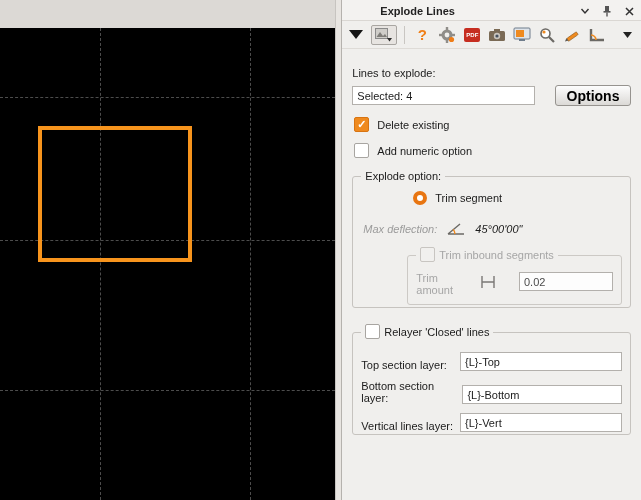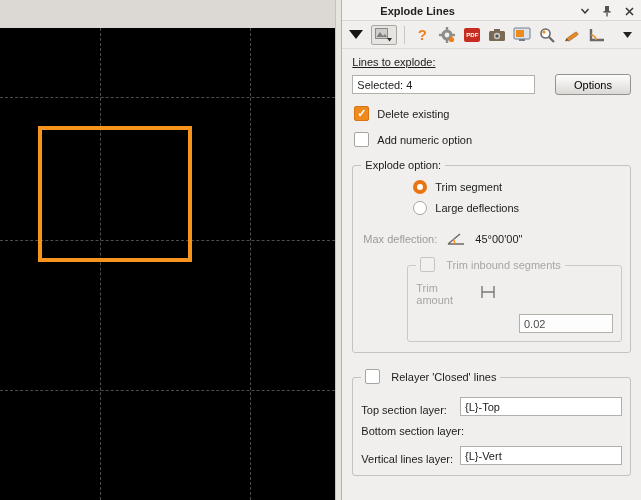--- a/index.html
+++ b/index.html
@@ -31,49 +31,49 @@
 
   .toolbar { height:28px; display:flex; align-items:center; gap:5px; padding:2px 4px; border-bottom:1px solid #dedbd7; }
   .t-icon { width:20px; height:20px; display:inline-flex; align-items:center; justify-content:center; }
   .t-sep { width:1px; height:18px; background:#c9c6c2; margin:0 2px; }
   .btn3d { border:1px solid #a9a6a2; background:#e7e4e1; border-radius:2px; width:26px; }
   .help-q { color:#f07f17; font-weight:700; font-size:15px; }
   .pdf-badge { background:#c62d20; color:#fff; font-size:6px; font-weight:700; border-radius:2px; padding:4px 2px; line-height:1; }
   .t-overflow { margin-left:auto; }
 
   .content { padding:6px 10px 0 10px; flex:1; }
-  .lbl { display:block; margin:1px 0 6px 0;text-decoration:underline; }
+  .lbl { display:block; margin:12px 0 6px 0; }
 
   .input-row { display:flex; gap:20px; align-items:center; }
   .txt { height:19px; border:1px solid #b3b0ac; background:#fff; padding:1px 4px; font-family:"Liberation Sans",sans-serif; font-size:11px; color:#1b1b1b; }
   .txt.grow { flex:1; min-width:0; }
   .btn { height:21px; min-width:76px; border:1px solid #96938f; border-radius:3px;
-         background:linear-gradient(#fdfdfd,#dbd9d6); font-family:"Liberation Sans",sans-serif; font-size:11px; }
+         background:linear-gradient(#fdfdfd,#dbd9d6); font-family:"Liberation Sans",sans-serif; font-size:14px;font-weight:bold; }
 
   .cb-row { display:flex; align-items:center; gap:8px; margin:11px 2px 0 2px; }
   .cb { width:15px; height:15px; border-radius:2px; display:inline-flex; align-items:center; justify-content:center; flex:0 0 auto; }
   .cb.checked { background:#ef8a1f; border:1px solid #d87412; color:#fff; font-size:11px; font-weight:700; }
   .cb.unchecked { background:#fff; border:1px solid #a8a5a1; }
   .cb.disabled { background:#f1f0ee; border:1px solid #c8c5c1; }
 
-  fieldset { border:1px solid #c6c3bf; border-radius:3px; margin:12px 0 0 0; padding:2px 8px 10px 8px; }
+  fieldset { border:1px solid #c6c3bf; border-radius:3px; margin:12px 0 0 0; padding:2px 8px 2px 8px; }
   legend { padding:0 4px; }
-  legend .legend-flex { display:inline-flex; align-items:center; gap:11px; }
+  legend .legend-flex { display:inline-flex; align-items:center; gap:4px; }
 
   .radio-row { display:flex; align-items:center; gap:8px; margin:7px 0 0 52px; }
   .radio { width:14px; height:14px; border-radius:50%; background:#fff; flex:0 0 auto; }
   .radio.selected { border:4px solid #e87511; }
   .radio.unselected { border:1px solid #a8a5a1; }
 
-  .maxdef-row { display:flex; align-items:center; gap:9px; margin:14px 0 4px 2px; color:#9b9b9b; }
+  .maxdef-row { display:flex; align-items:center; gap:9px; margin:14px 0 4px 2px; color:#9b9b9b;font-style:italic; }
   .maxdef-row .val { color:#1b1b1b; }
 
   fieldset.trim { margin:8px 0 0 46px; color:#a6a6a6; border-color:#ccc9c5; padding-bottom:8px; }
   .trim-row { display:flex; align-items:flex-start; gap:23px; margin-top:6px; }
-  .trim-row .txt { width:94px; color:#4a4a4a; background:#fdfdfd;margin-top:32px; }
+  .trim-row .txt { width:94px; color:#4a4a4a; background:#fdfdfd; }
 
   fieldset.relayer { margin-top:16px; }
   .layer-row { display:flex; align-items:flex-end; justify-content:space-between; margin-top:9px; }
   .layer-row .txt { width:162px; }
 
   svg { display:block; }
 </style>
 </head>
 <body>
 
@@ -207,24 +207,20 @@
         <span>Add numeric option</span>
       </div>
 
       <fieldset>
         <legend>Explode option:</legend>
 
         <div class="radio-row">
           <span class="radio selected"></span>
           <span>Trim segment</span>
         </div>
-        <div class="radio-row">
-          <span class="radio unselected"></span>
-          <span>Large deflections</span>
-        </div>
 
         <div class="maxdef-row">
           <span>Max deflection:</span>
           <span class="t-icon">
             <svg width="20" height="14" viewBox="0 0 20 14">
                 <path d="M2 12 L18 12 M2 12 L14 2" stroke="#6b6965" stroke-width="1.4" fill="none"></path>
                 <path d="M9 12 A7 7 0 0 0 7.2 7.5" stroke="#ef8a1f" stroke-width="1.4" fill="none"></path>
               </svg>
           </span>
           <span class="val">45°00'00"</span>
@@ -256,20 +252,21 @@
             <span>Relayer 'Closed' lines</span>
           </span>
         </legend>
 
         <div class="layer-row">
           <span>Top section layer:</span>
           <input class="txt" type="text" value="{L}-Top" style="">
         </div>
         <div class="layer-row">
           <span>Bottom section layer:</span>
+          <input class="txt" type="text" value="{L}-Bottom" style="">
         </div>
         <div class="layer-row">
           <span>Vertical lines layer:</span>
           <input class="txt" type="text" value="{L}-Vert" style="">
         </div>
       </fieldset>
 
     </div>
   </div>
 </div>

